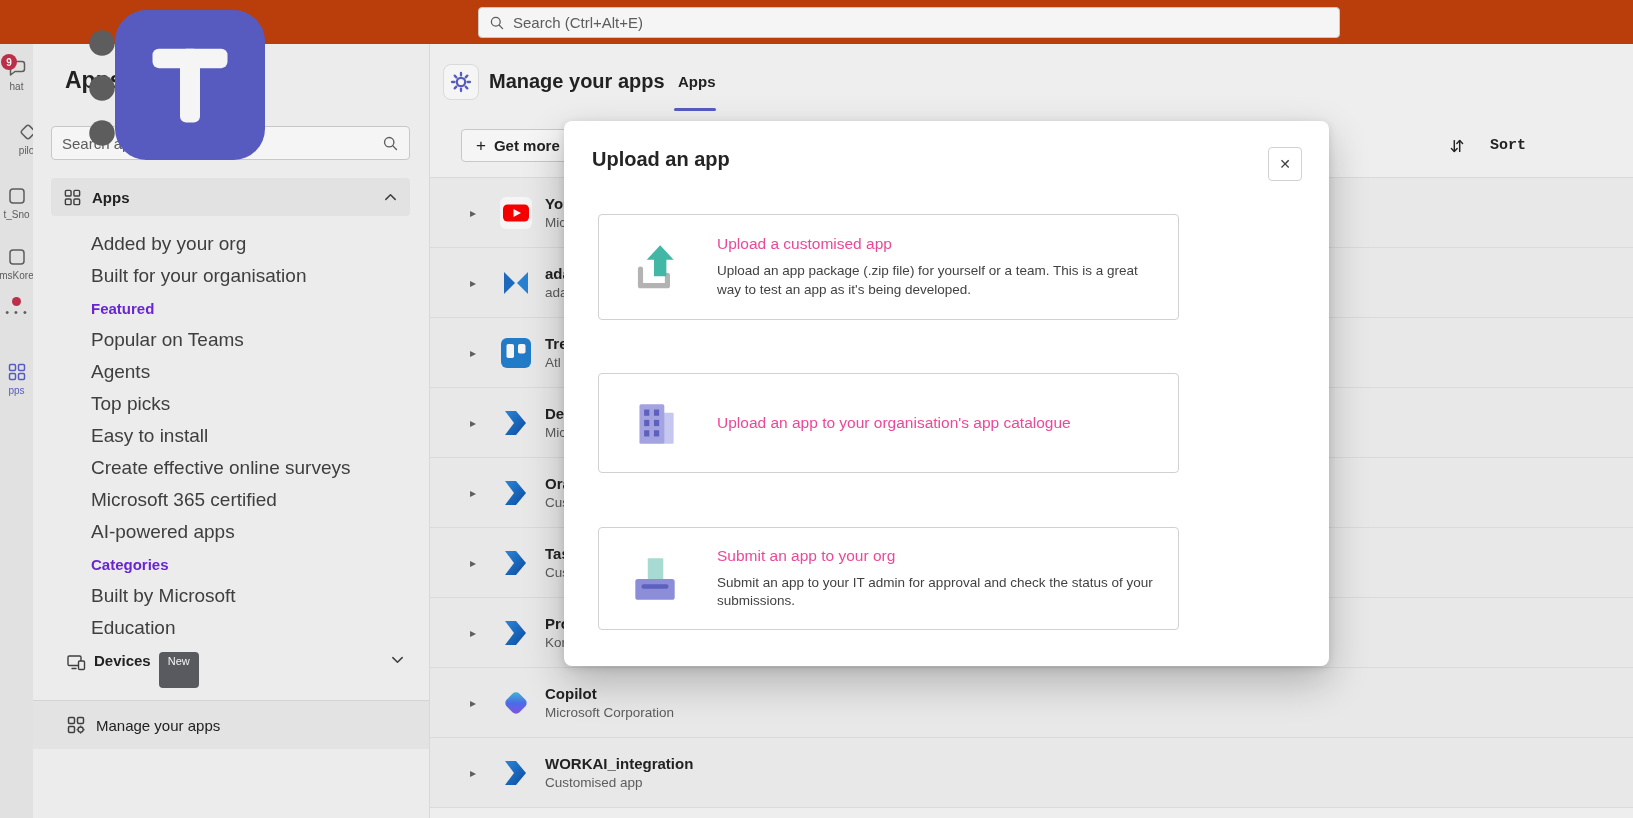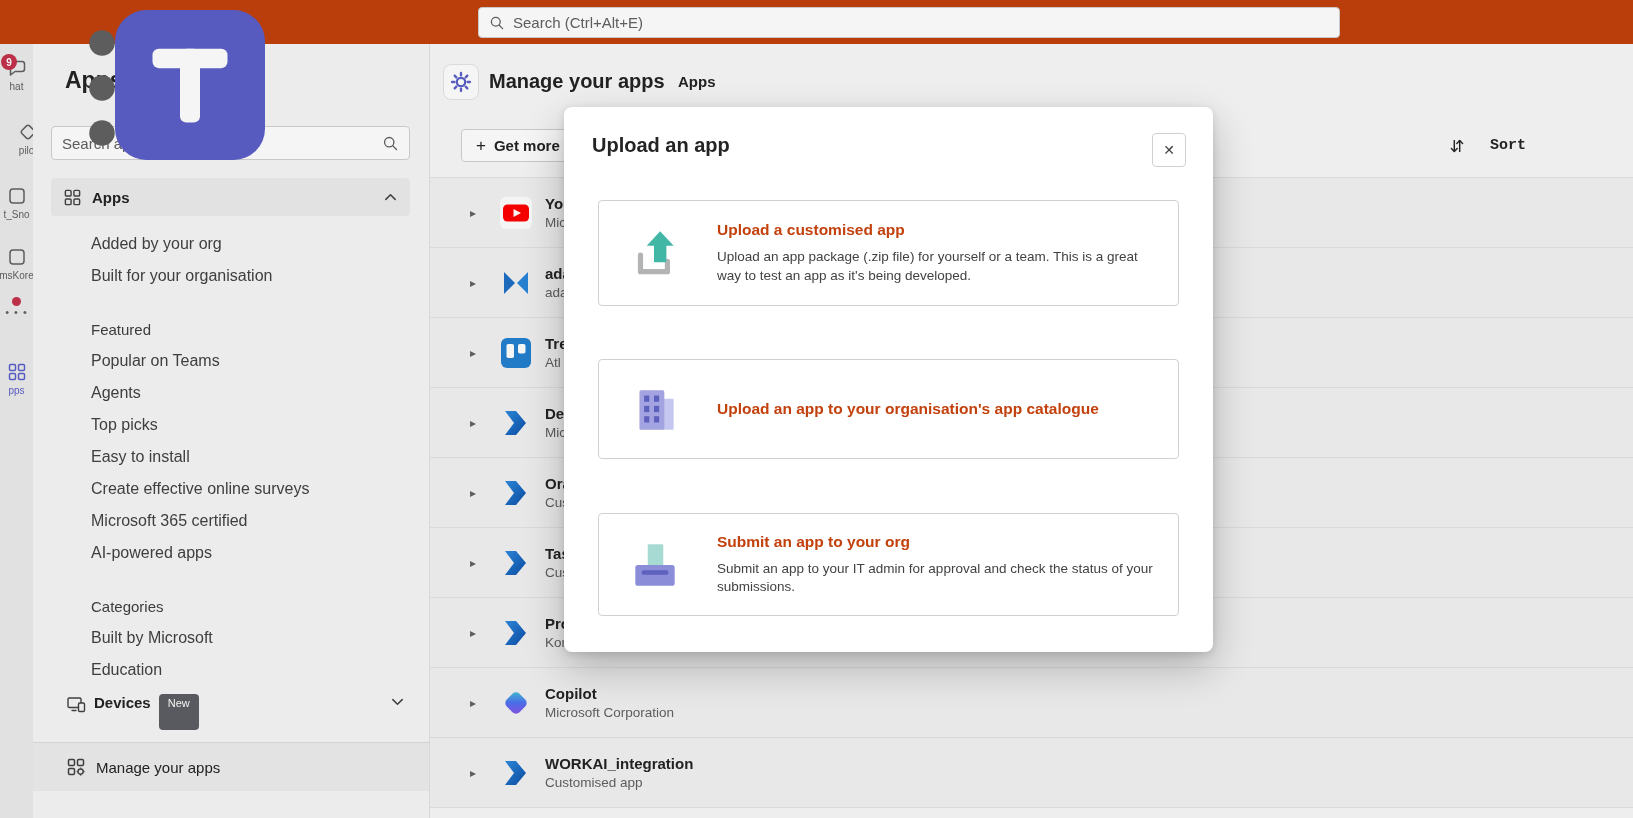--- a/index.html
+++ b/index.html
@@ -43,24 +43,24 @@
     border-radius:4px; display:flex; align-items:center; padding:0 10px; }
   .sb-search input { flex:1; border:none; outline:none; background:transparent; font-size:15px;
     font-family:"Liberation Sans",sans-serif; color:#242424; }
   .sb-search input::placeholder { color:#616161; }
   .sb-search svg { width:17px; height:17px; color:#616161; }
   .sb-group-header { margin:18px 19px 0 18px; height:38px; border-radius:4px; background:#ececec;
     display:flex; align-items:center; padding:0 12px; gap:10px; }
   .sb-group-header .gic { width:19px; height:19px; color:#424242; }
   .sb-group-label { font-size:15px; font-weight:700; color:#242424; flex:1; }
   .chev { width:15px; height:15px; color:#424242; }
-  .sb-item { height:32px; display:flex; align-items:center; padding-left:58px; font-size:16px; color:#424242; cursor:default; }
+  .sb-item { height:32px; display:flex; align-items:center; padding-left:58px; font-size:19px; color:#424242; cursor:default; }
   .sb-item.first { margin-top:12px; }
   .sb-subheader { height:32px; display:flex; align-items:center; padding-left:58px; font-size:15px;
-    font-weight:400; color:#404040; margin-top:21px; }
+    font-weight:700; color:#6d28d9; margin-top:0; }
   .sb-devices { margin-top:8px; height:36px; display:flex; padding:0 24px 0 33px; }
   .sb-devices .gic { width:20px; height:20px; color:#424242; }
   .sb-devices-label { font-size:15px; font-weight:600; color:#242424; margin-left:8px; }
   .new-badge { margin-left:8px; background:#5d5e63; color:#fff; font-size:11px; padding:3px 9px; border-radius:4px; }
   .sb-devices .chev { margin-left:auto; }
   .sb-divider { border-top:1px solid #dcdcdc; margin-top:12px; }
   .sb-manage { height:48px; display:flex; align-items:center; padding-left:33px; gap:10px;
     background:#ededed; font-size:15px; color:#242424; }
   .sb-manage .gic { width:20px; height:20px; color:#424242; }
 
@@ -86,35 +86,35 @@
     align-items:center; padding-left:40px; }
   .row-chevron { width:16px; color:#616161; font-size:12px; flex:0 0 auto; }
   .app-icon { width:32px; height:32px; margin-left:14px; flex:0 0 auto; }
   .app-icon svg { width:32px; height:32px; }
   .row-text { margin-left:13px; }
   .row-name { font-size:15px; font-weight:700; color:#242424; }
   .row-sub { font-size:13.5px; color:#616161; margin-top:3px; }
 
   
   .modal-overlay { position:absolute; inset:0; background:rgba(0,0,0,0.04); z-index:10; }
-  .modal { position:absolute; left:564px; top:107px; width:649px; height:545px; background:#fff;
+  .modal { position:absolute; left:564px; top:121px; width:765px; height:545px; background:#fff;
     border-radius:8px; box-shadow:0 16px 40px rgba(0,0,0,0.24), 0 2px 8px rgba(0,0,0,0.12); z-index:11; }
   .modal-title { position:absolute; left:28px; top:27px; font-size:20px; font-weight:700; color:#242424; }
   .modal-close { position:absolute; right:27px; top:26px; width:34px; height:34px; background:#fff;
     border:1px solid #d1d1d1; border-radius:4px; display:flex; align-items:center; justify-content:center;
     font-size:14px; color:#424242; font-family:"Liberation Sans",sans-serif; }
   .upload-card { position:absolute; left:34px; width:581px; background:#fff; border:1px solid #d1d1d1;
     border-radius:4px; display:flex; align-items:center; padding:0 24px 0 20px; gap:26px; cursor:pointer; }
   .card-0 { top:93px;  height:106px; }
   .card-1 { top:252px; height:100px; }
   .card-2 { top:406px; height:103px; }
   .card-iconbox { width:72px; flex:0 0 auto; display:flex; align-items:center; justify-content:center; }
   .card-iconbox svg { width:58px; height:58px; }
   .card-text { flex:1; }
-  .card-title { font-size:15.5px; font-weight:700; color:#c2410c; }
+  .card-title { font-size:15.5px; font-weight:400; color:#ec4899; }
   .card-desc { font-size:13.5px; color:#424242; line-height:1.35; margin-top:9px; max-width:445px; }
 </style>
 </head>
 <body>
 
 <svg width="0" height="0" style="position:absolute">
   <defs>
     <linearGradient id="gradBA" x1="0" y1="0" x2="1" y2="1">
       <stop offset="0" stop-color="#2f8be0"></stop>
         <stop offset="1" stop-color="#0a4da6"></stop>

